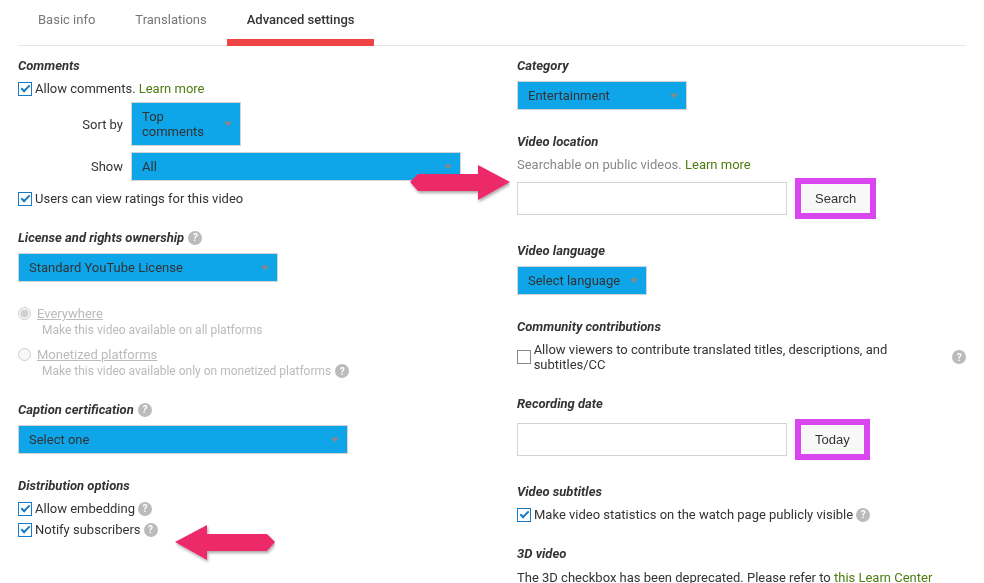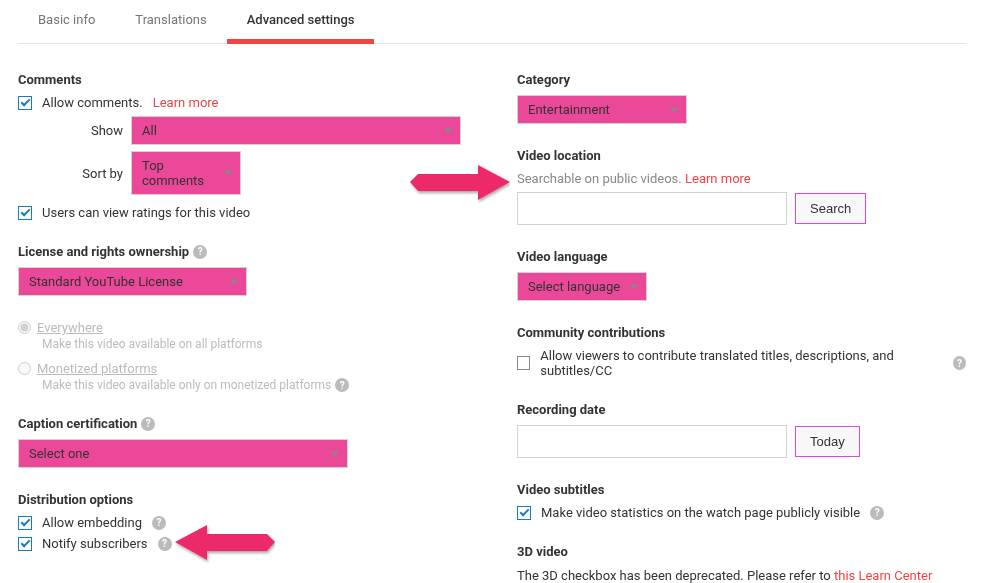--- a/index.html
+++ b/index.html
@@ -8,106 +8,107 @@
     font-size: 13px;
     color: #333;
     background: #fff;
     width: 984px;
     overflow: hidden;
   }
   .container { padding: 0 18px; }
   .tabs {
     display: flex;
     border-bottom: 1px solid #e5e5e5;
-    margin-bottom: 28px;
+    margin-bottom: 12px;
   }
   .tab {
     padding: 12px 20px;
     color: #777;
     cursor: pointer;
     font-size: 13px;
   }
   .tab.active {
     color: #333;
-    border-bottom: 5px solid #ef4444;
+    border-bottom: 7px solid #ef4444;
     margin-bottom: -1px;
     font-weight: 500;
   }
   .columns { display: flex; gap: 50px; }
   .col { flex: 1; min-width: 0; }
   .section { margin-bottom: 24px; }
   .section-title {
     font-weight: 700;
     color: #333;
     margin-bottom: 8px;
     display: flex;
     align-items: center;
     gap: 4px;
     font-size: 13px;
+    font-style: italic;
   }
   .checkbox-row {
     display: flex;
     align-items: center;
-    gap: 10px;
+    gap: 3px;
     margin-bottom: 6px;
     font-size: 13px;
   }
   input[type=checkbox] {
     width: 14px; height: 14px;
     appearance: none;
     border: 1px solid #888;
     position: relative;
     cursor: pointer;
     background: #fff;
   }
   input[type=checkbox]:checked { border-color: #167ac6; }
   input[type=checkbox]:checked::after {
     content: ""; position: absolute;
     border: solid #167ac6;
     border-width: 0 2px 2px 0;
     width: 3px; height: 7px;
     transform: rotate(45deg);
     left: 3.5px; top: 0.5px;
   }
-  .link { color: #ef4444; cursor: pointer; }
+  .link { color: #4d7c0f; cursor: pointer; }
   .field-row {
     display: flex;
     align-items: center;
     gap: 8px;
     margin-bottom: 6px;
     margin-left: 45px;
   }
   .field-label {
     text-align: right;
     width: 60px;
     font-size: 13px;
     color: #333;
   }
   .select {
     border: 1px solid #d3d3d3;
     padding: 6px 24px 6px 10px;
-    background: #ec4899;
+    background: #0ea5e9;
     font-size: 13px;
     position: relative;
     cursor: pointer;
     display: inline-flex;
     align-items: center;
     color: #333;
   }
   .select::after {
     content: "";
     border-left: 4px solid transparent;
     border-right: 4px solid transparent;
     border-top: 5px solid #888;
     position: absolute;
     right: 8px; top: 50%;
     transform: translateY(-50%);
   }
   .select.wide { width: 330px; }
-  .select.wide2 { width: 229px; }
+  .select.wide2 { width: 260px; }
   .select.sort { width: 110px; }
   .select.med { width: 170px; }
   .select.lang { width: 130px; padding-left: 10px; }
   .help-icon {
     display: inline-flex;
     align-items: center;
     justify-content: center;
     width: 14px; height: 14px;
     border-radius: 50%;
     background: #bbb;
@@ -137,21 +138,21 @@
   .sub-note { color: #888; font-size: 13px; margin-bottom: 6px; }
   .input-search-row { display: flex; gap: 8px; align-items: center; }
   .text-input {
     border: 1px solid #d3d3d3;
     padding: 8px;
     font-size: 13px;
     width: 270px;
     background: #fff;
   }
   .btn {
-    border: 1px solid #d946ef;
+    border: 6px solid #d946ef;
     background: #f8f8f8;
     padding: 7px 14px;
     font-size: 13px;
     cursor: pointer;
     color: #333;
   }
   .body-text { font-size: 13px; color: #333; line-height: 1.4; }
   .arrow {
     position: absolute;
     pointer-events: none;
@@ -174,26 +175,26 @@
     <div class="col">
 
       <div class="section">
         <div class="section-title">Comments</div>
         <div class="checkbox-row">
           <input type="checkbox" checked="" style="">
           <span>Allow comments.</span>
           <span class="link">Learn more</span>
         </div>
         <div class="field-row">
+          <div class="field-label">Sort by</div>
+          <div class="select sort">Top comments</div>
+        </div>
+        <div class="field-row">
           <div class="field-label">Show</div>
           <div class="select wide">All</div>
-        </div>
-        <div class="field-row">
-          <div class="field-label">Sort by</div>
-          <div class="select sort">Top comments</div>
         </div>
         <div class="checkbox-row" style="margin-top:10px">
           <input type="checkbox" checked="" style="">
           <span>Users can view ratings for this video</span>
         </div>
       </div>
 
       <div class="section">
         <div class="section-title">
           <span>License and rights ownership</span>

